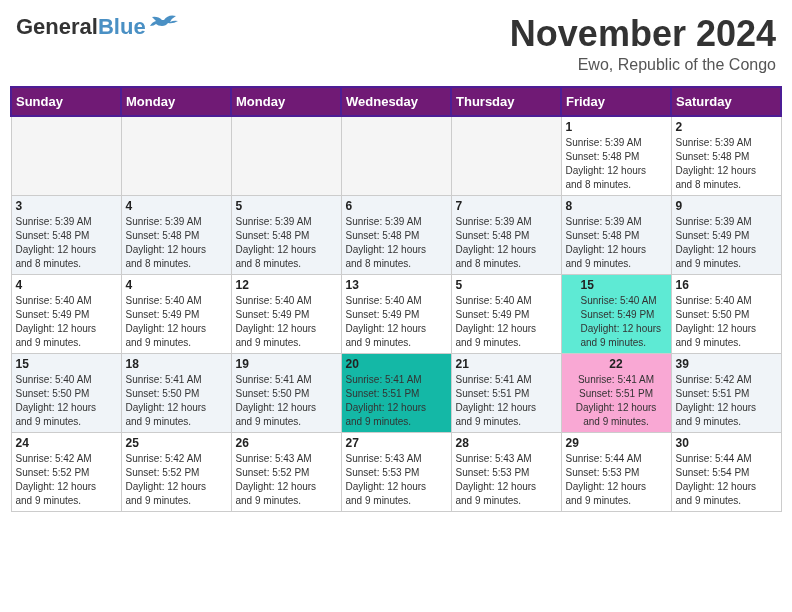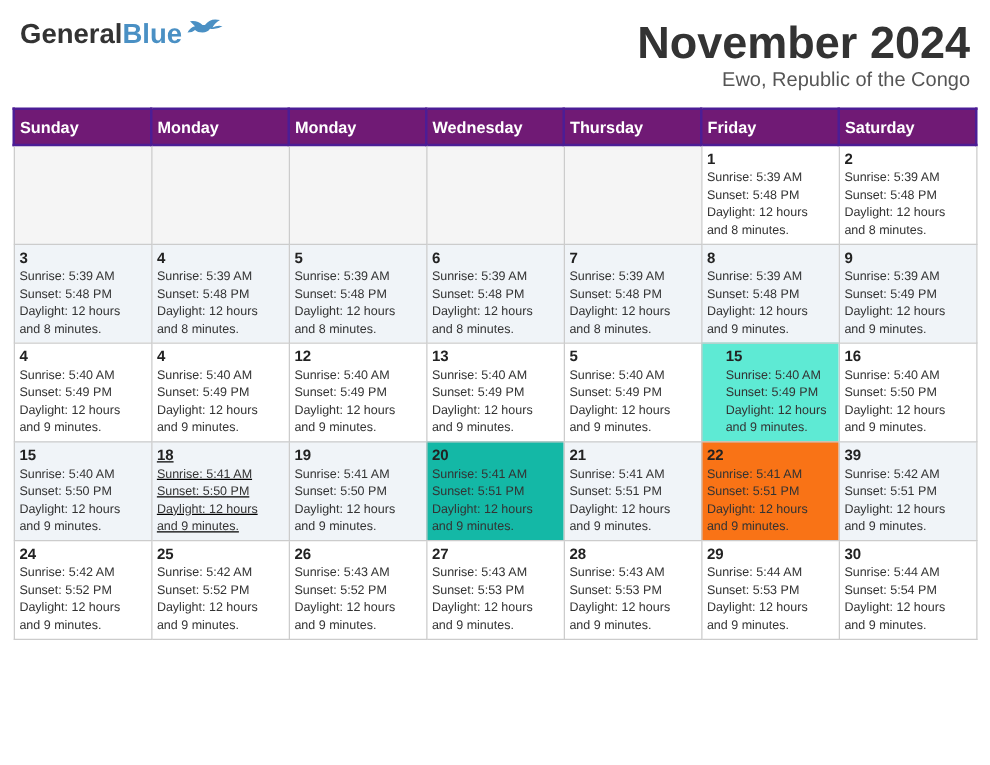--- a/index.html
+++ b/index.html
@@ -180,37 +180,37 @@
         <td style="background: rgb(255, 255, 255);">
           <div class="day-number">16</div>
           <div class="day-info">Sunrise: 5:40 AM<br>Sunset: 5:50 PM<br>Daylight: 12 hours<br>and 9 minutes.</div>
         </td>
       </tr>
       <tr>
         <td style="background: rgb(240, 244, 248);">
           <div class="day-number">15</div>
           <div class="day-info">Sunrise: 5:40 AM<br>Sunset: 5:50 PM<br>Daylight: 12 hours<br>and 9 minutes.</div>
         </td>
-        <td style="background: rgb(240, 244, 248); text-decoration: underline;">
+        <td style="background: rgb(240, 244, 248);">
           <div class="day-number">18</div>
           <div class="day-info">Sunrise: 5:41 AM<br>Sunset: 5:50 PM<br>Daylight: 12 hours<br>and 9 minutes.</div>
         </td>
         <td style="background: rgb(240, 244, 248);">
           <div class="day-number">19</div>
           <div class="day-info">Sunrise: 5:41 AM<br>Sunset: 5:50 PM<br>Daylight: 12 hours<br>and 9 minutes.</div>
         </td>
         <td style="background: #14b8a6; margin-left: 37px;">
           <div class="day-number">20</div>
           <div class="day-info">Sunrise: 5:41 AM<br>Sunset: 5:51 PM<br>Daylight: 12 hours<br>and 9 minutes.</div>
         </td>
         <td style="background: rgb(240, 244, 248);">
           <div class="day-number">21</div>
           <div class="day-info">Sunrise: 5:41 AM<br>Sunset: 5:51 PM<br>Daylight: 12 hours<br>and 9 minutes.</div>
         </td>
-        <td style="background: #f97316;">
+        <td style="background: #f9a8d4; text-align: center;">
           <div class="day-number">22</div>
           <div class="day-info">Sunrise: 5:41 AM<br>Sunset: 5:51 PM<br>Daylight: 12 hours<br>and 9 minutes.</div>
         </td>
         <td style="background: rgb(240, 244, 248);">
           <div class="day-number">39</div>
           <div class="day-info">Sunrise: 5:42 AM<br>Sunset: 5:51 PM<br>Daylight: 12 hours<br>and 9 minutes.</div>
         </td>
       </tr>
       <tr>
         <td style="background: rgb(255, 255, 255);">

